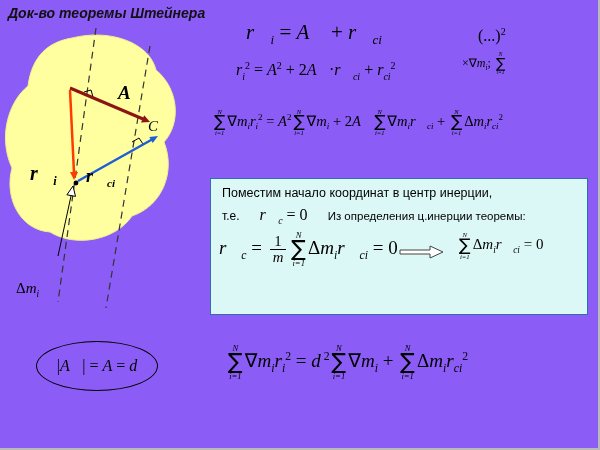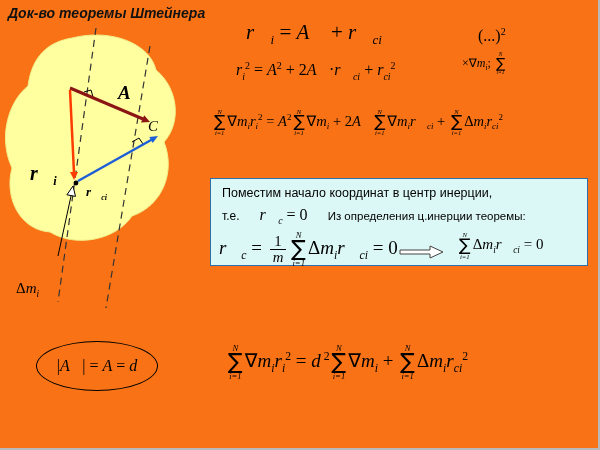--- a/index.html
+++ b/index.html
@@ -1,17 +1,17 @@
 <!DOCTYPE html>
 <html><head>
 <meta charset="utf-8">
 <style>
   html,body{margin:0;padding:0;background:#fff;}
   .slide{
-    position:relative;width:600px;height:450px;background:#f97316;overflow:hidden;
+    position:relative;width:600px;height:450px;background:#8b5cf6;overflow:hidden;
     font-family:"Liberation Serif",serif;color:#000;
     border-right:2px solid #b9b9b9;border-bottom:2px solid #b9b9b9;box-sizing:border-box;
   }
   .title{
     position:absolute;left:8px;top:5px;
     font-family:"Liberation Sans",sans-serif;font-weight:bold;font-style:italic;
     font-size:14px;color:#111;
   }
   
   .formula{font-family:"Liberation Serif",serif;white-space:nowrap;color:#000;}
@@ -24,21 +24,21 @@
   .frac{display:inline-flex;flex-direction:column;align-items:center;vertical-align:middle;line-height:1.05;font-size:0.78em;margin:0 3px;}
   .frac .fd{border-top:1px solid #000;padding:0 3px;font-style:italic;}
   
   .figure{position:absolute;left:0;top:26px;width:212px;height:310px;}
   .figure svg{position:absolute;left:0;top:0;}
   .flabel{position:absolute;font-family:"Liberation Serif",serif;font-style:normal;color:#000;font-weight:bold;}
   .flabel i{font-style:italic;}
   .flabel sub{font-style:italic;font-size:0.62em;}
   
   .infobox{
-    position:absolute;left:210px;top:178px;width:378px;height:88px;
+    position:absolute;left:210px;top:178px;width:378px;height:137px;
     background:#dcf8f6;border:1px solid #2f6fae;box-sizing:border-box;
   }
   .infobox .t1{position:absolute;left:11px;top:7px;font-family:"Liberation Sans",sans-serif;font-size:12.5px;}
   .infobox .row2{position:absolute;left:11px;top:27px;display:flex;align-items:center;gap:20px;}
   .infobox .tie{font-family:"Liberation Sans",sans-serif;font-size:12px;}
   .infobox .note{font-family:"Liberation Sans",sans-serif;font-size:11.5px;}
   .infobox .rc0{font-size:16px;}
   .infobox .rcf{position:absolute;left:8px;top:52px;font-size:19px;}
   .infobox .impl{position:absolute;left:188px;top:66px;}
   .infobox .sz{position:absolute;left:246px;top:52px;font-size:15px;}
@@ -80,21 +80,21 @@
 
       <circle cx="76" cy="157" r="2.4" fill="#000"></circle>
 
       <line x1="58" y1="230" x2="71" y2="170" stroke="#000" stroke-width="1"></line>
       <polygon points="73,160 75.5,170.4 66.9,168.8" fill="#fff" stroke="#000" stroke-width="1"></polygon>
     </svg>
 
     <div class="flabel" style="left:118px;top:56px;font-size:19px;"><i>A⃗</i></div>
     <div class="flabel" style="left:148px;top:92px;font-size:15px;font-weight:normal;"><i>C</i></div>
     <div class="flabel" style="left:30px;top:136px;font-size:20px;"><i>r⃗</i><sub>i</sub></div>
-    <div class="flabel" style="left:86px;top:158px;font-size:13px;"><i>r⃗</i><sub>ci</sub></div>
+    <div class="flabel" style="left:86px;top:140px;font-size:18px;"><i>r⃗</i><sub>ci</sub></div>
     <div class="flabel" style="left:16px;top:254px;font-size:15px;font-weight:normal;">Δ<i>m</i><sub>i</sub></div>
   </div>
 
   <div class="formula abs" style="left:246px;top:20px;font-size:21px;"><i>r⃗</i><sub>i</sub> = <i>A⃗</i> + <i>r⃗</i><sub>ci</sub></div>
   <div class="formula abs" style="left:478px;top:26px;font-size:16px;">(...)<sup>2</sup></div>
 
   <div class="formula abs" style="left:236px;top:60px;font-size:16px;"><i>r</i><sub>i</sub><sup>2</sup> = <i>A</i><sup>2</sup> + 2<i>A⃗</i>·<i>r⃗</i><sub>ci</sub> + <i>r</i><sub>ci</sub><sup>2</sup></div>
   <div class="formula abs" style="left:462px;top:52px;font-size:12px;">×∇<i>m</i><sub>i</sub>; <span class="sum">
         <span class="n">N</span>
         <span class="s">∑</span>

